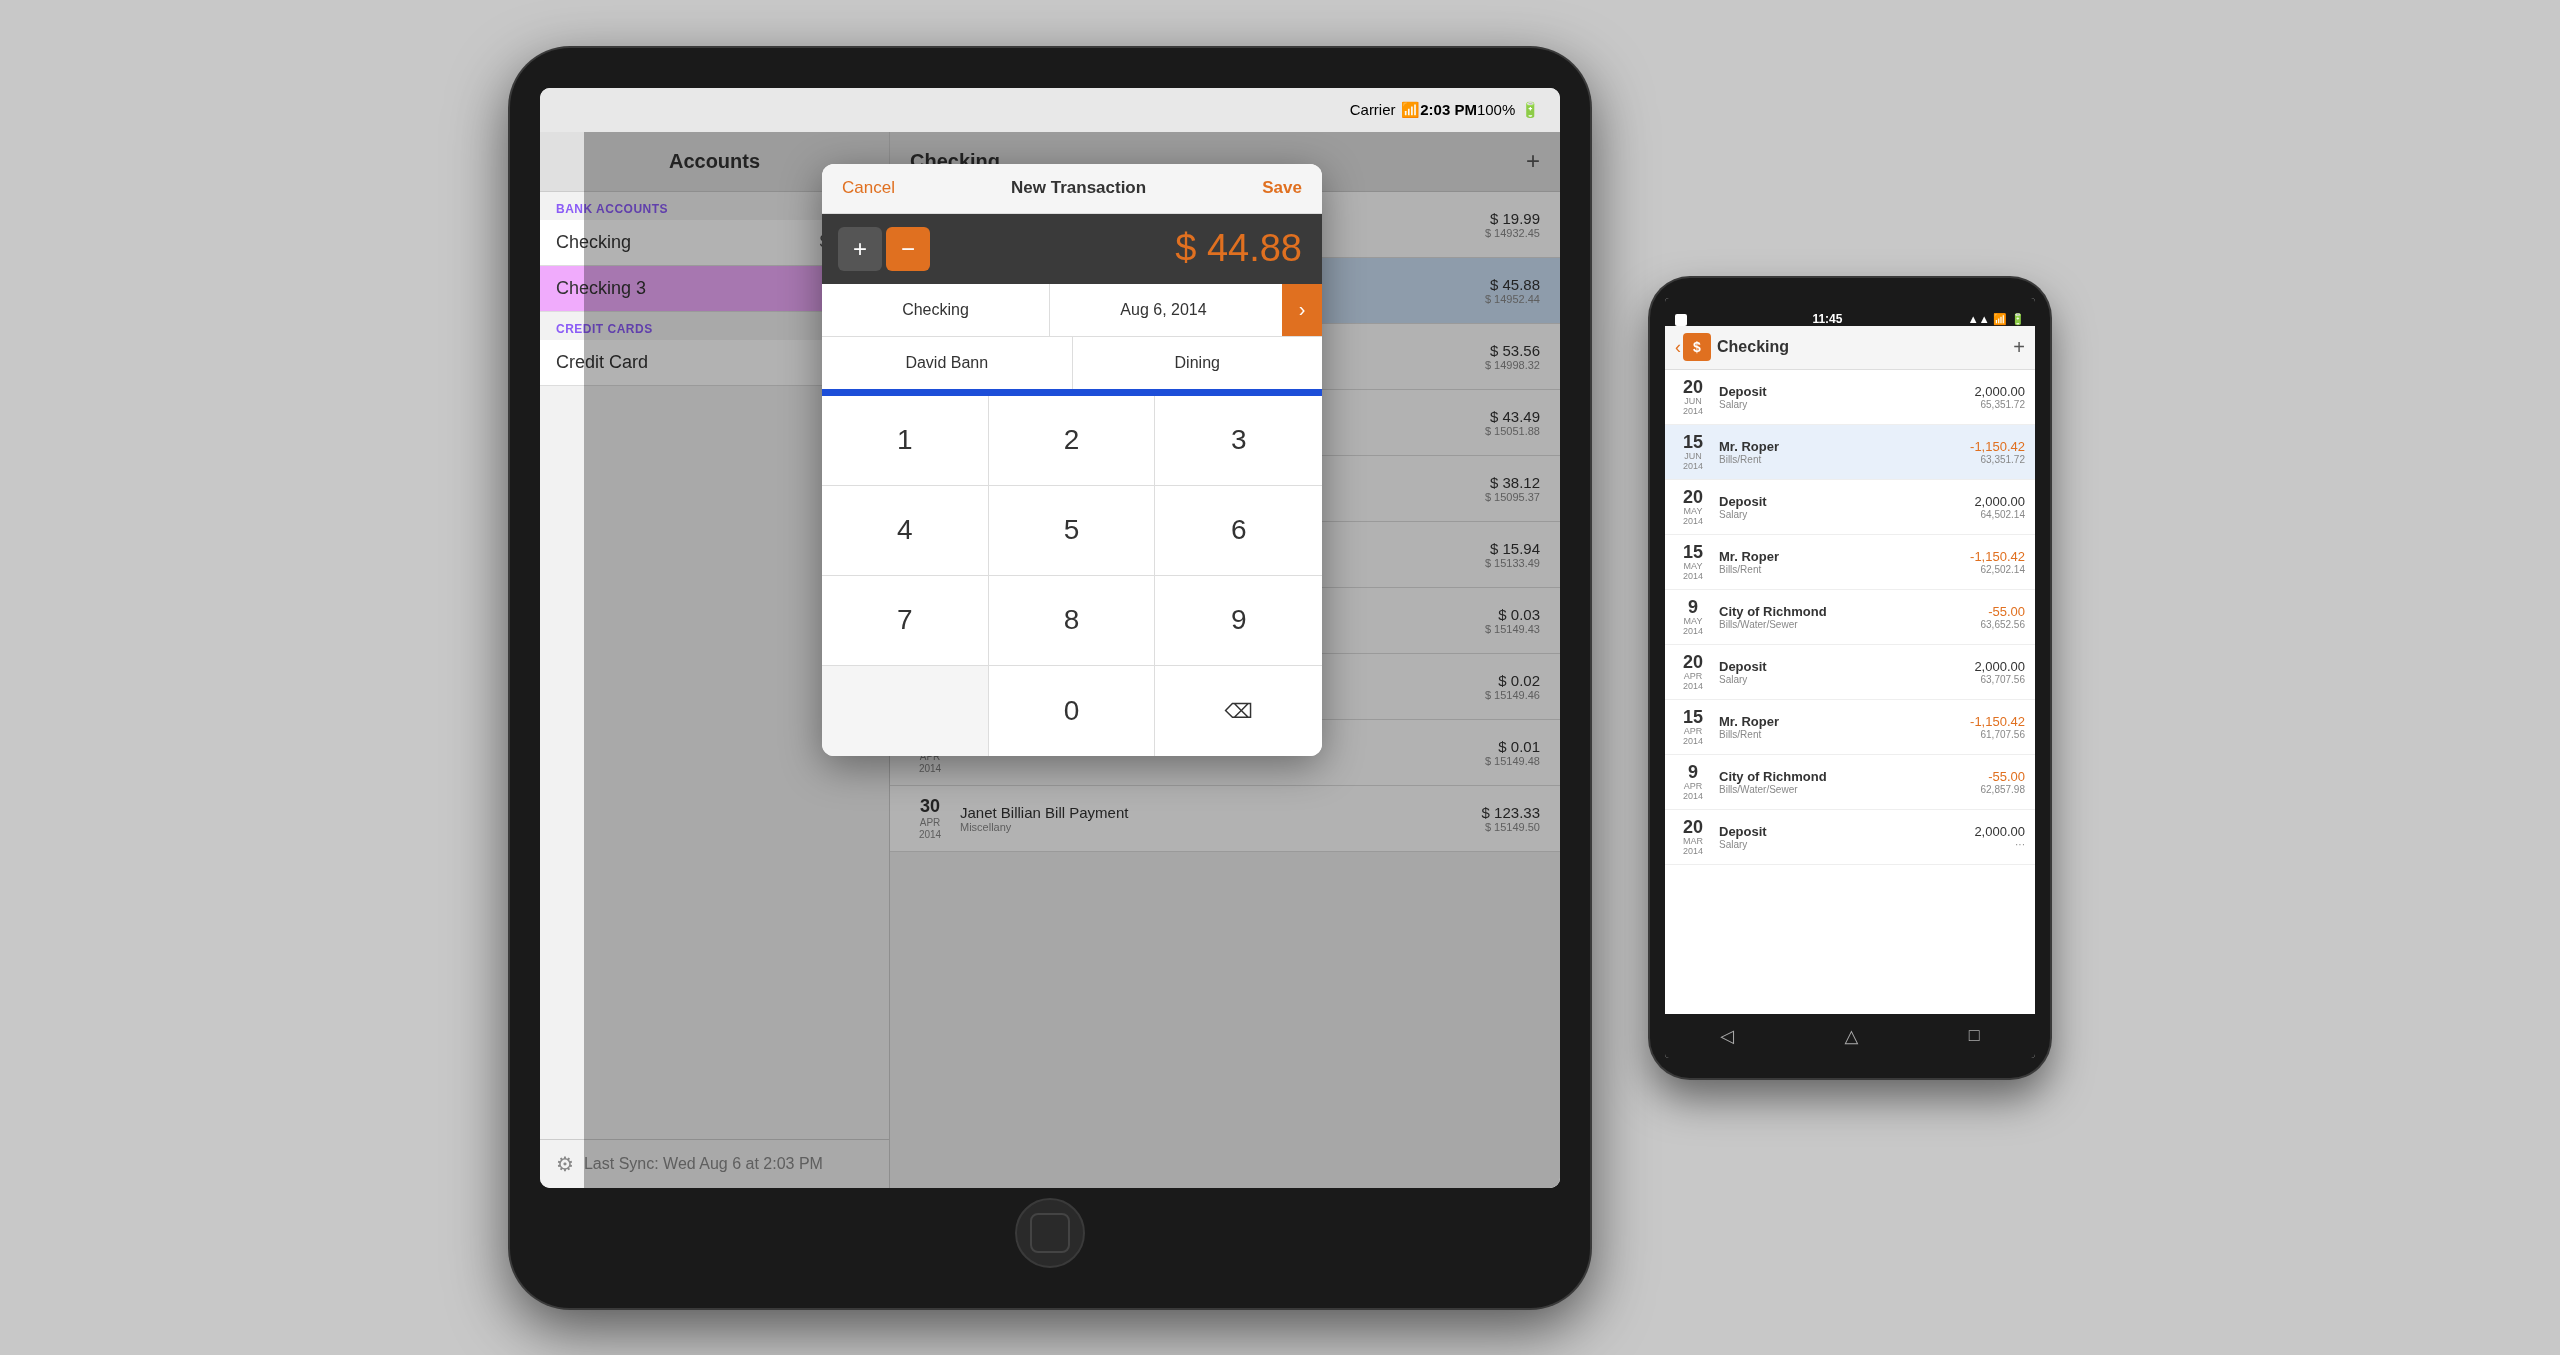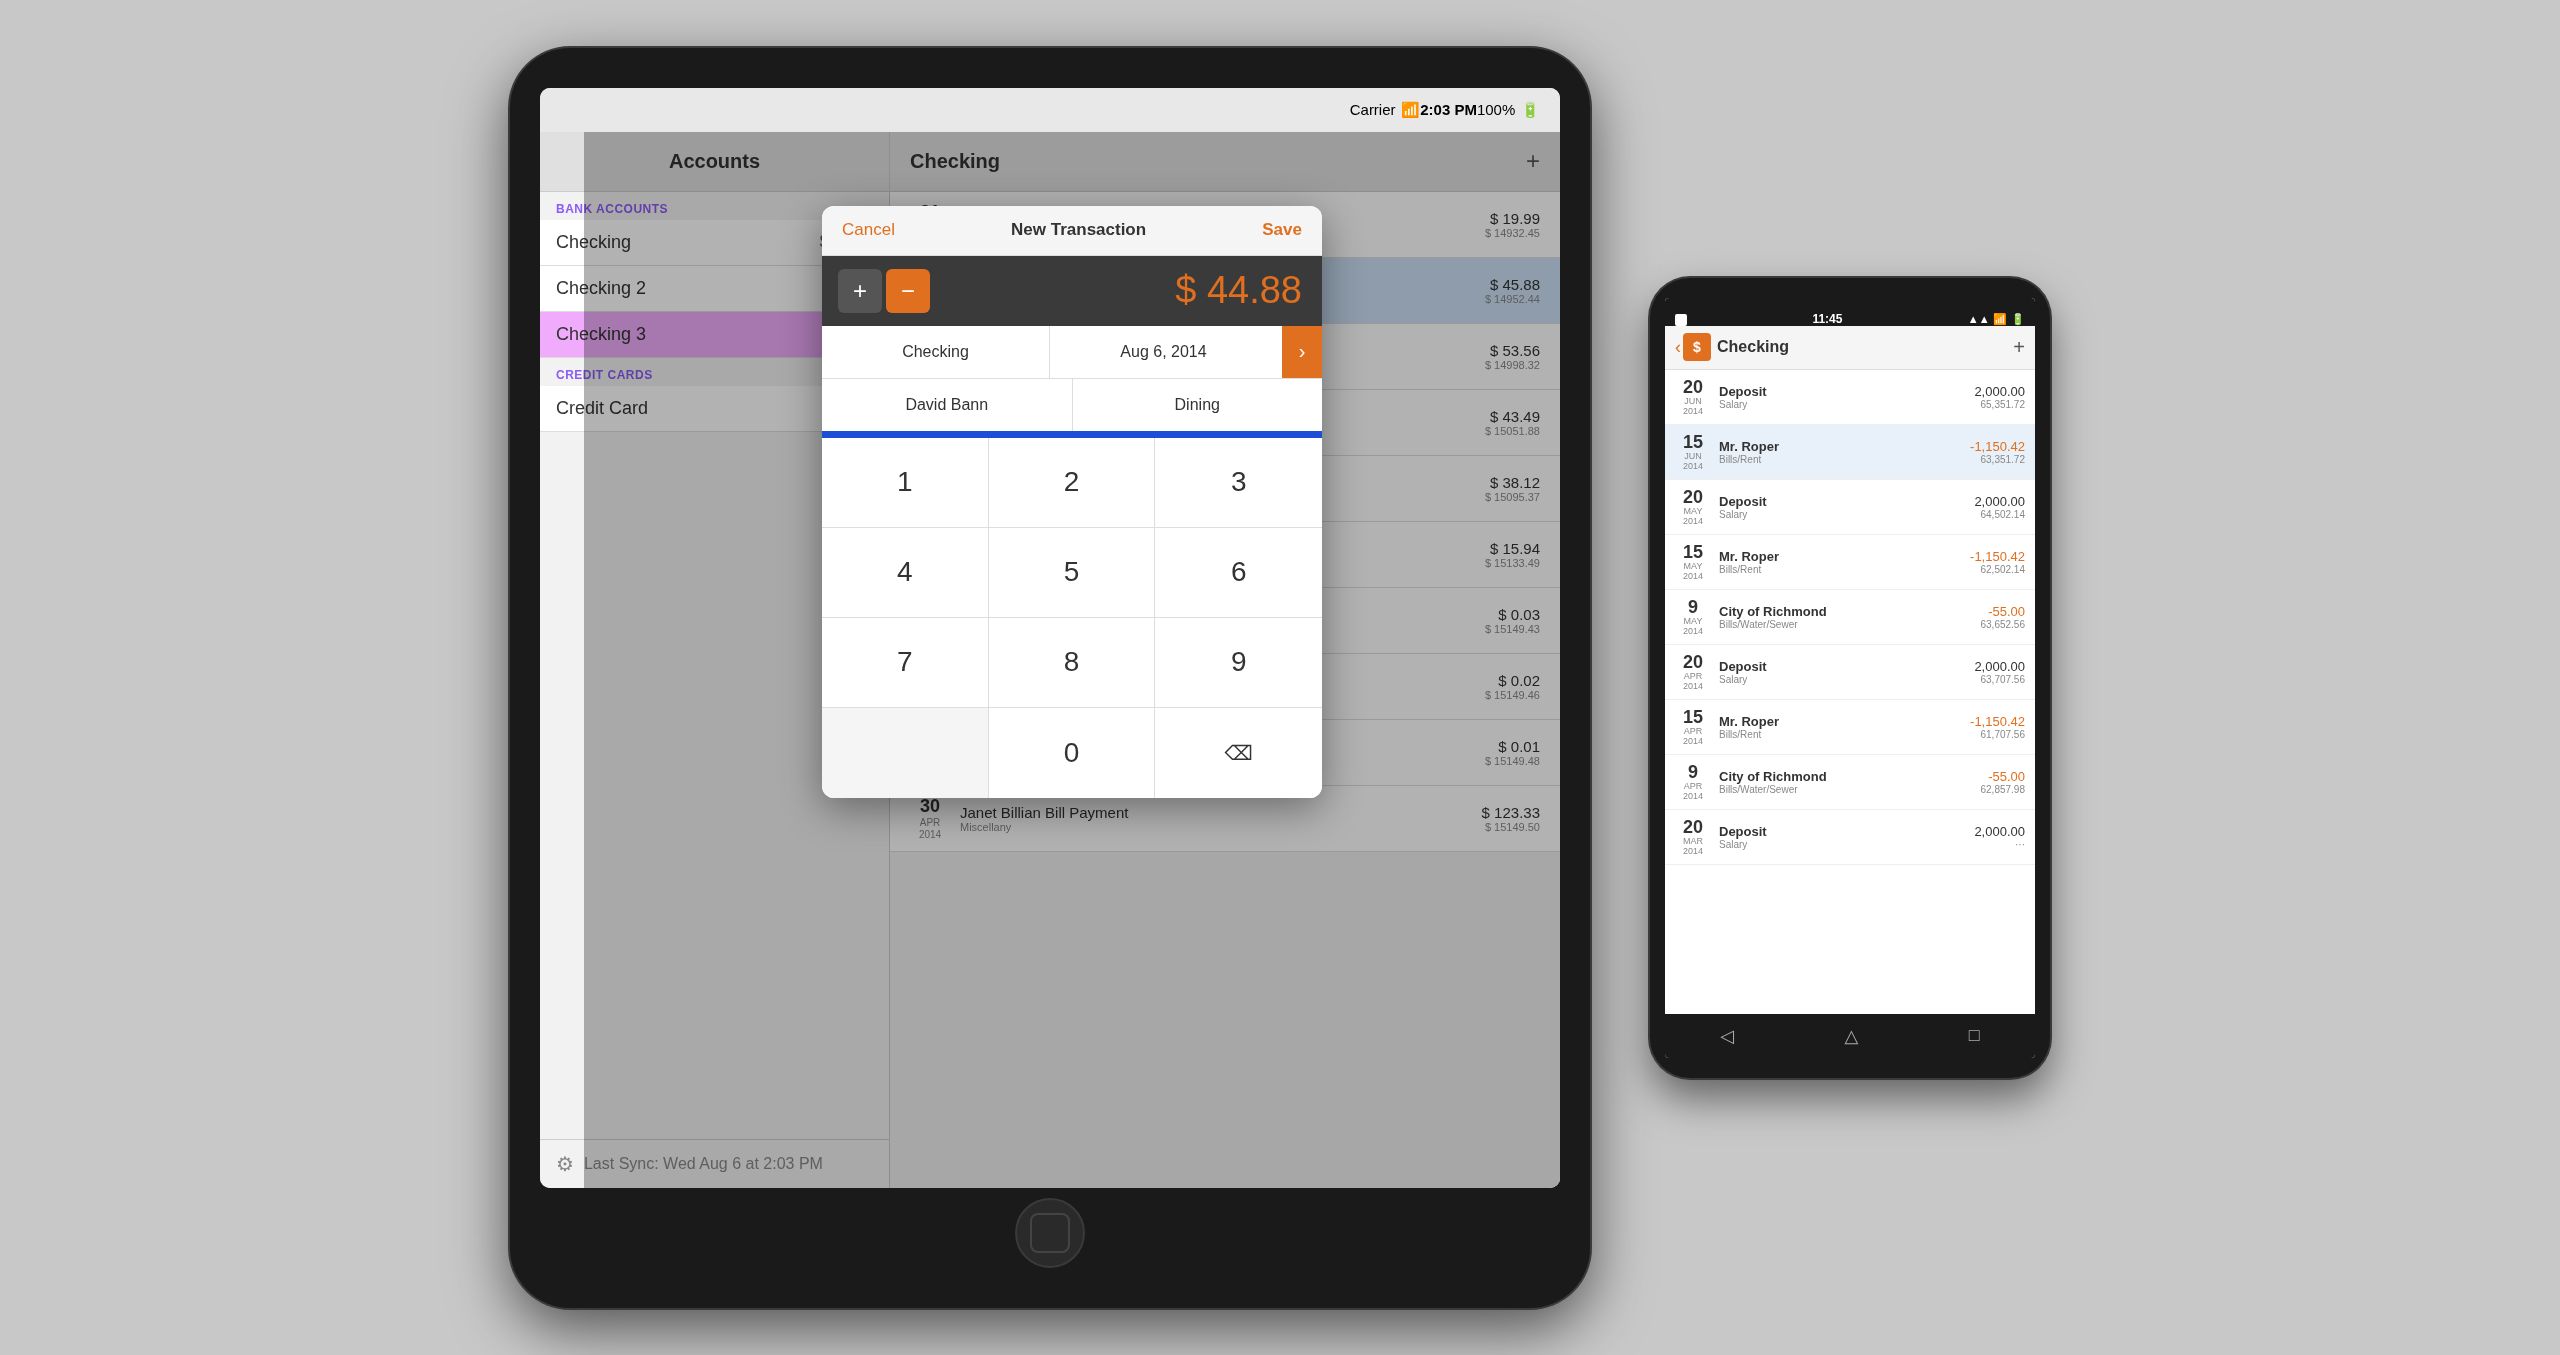--- a/index.html
+++ b/index.html
@@ -170,21 +170,21 @@
 
     
     .modal-overlay {
       position: absolute;
       top: 0; left: 0; right: 0; bottom: 0;
       background: rgba(0,0,0,0.3);
       z-index: 100;
       display: flex;
       align-items: flex-start;
       justify-content: center;
-      padding-top: 74px;
+      padding-top: 32px;
       margin-left: 44px;
     }
     .modal {
       width: 500px;
       background: #fff;
       border-radius: 12px;
       overflow: hidden;
       box-shadow: 0 10px 40px rgba(0,0,0,0.4);
     }
     .modal-header {
@@ -404,24 +404,20 @@
       <div class="sidebar">
         <div class="sidebar-header">
           <span class="sidebar-header-title">Accounts</span>
         </div>
 
         <div class="sidebar-section-header">BANK ACCOUNTS</div>
 
         <div class="sidebar-item">
           <span class="sidebar-item-name">Checking</span>
           <span class="sidebar-item-amount">$ 149...</span>
-        </div>
-        <div class="sidebar-item">
-          <span class="sidebar-item-name">Checking 2</span>
-          <span class="sidebar-item-amount">£ 10...</span>
         </div>
         <div class="sidebar-item selected">
           <span class="sidebar-item-name">Checking 3</span>
           <span class="sidebar-item-amount">$ 72...</span>
         </div>
 
         <div class="sidebar-section-header">CREDIT CARDS</div>
         <div class="sidebar-item">
           <span class="sidebar-item-name">Credit Card</span>
           <span class="sidebar-item-amount">$...</span>

